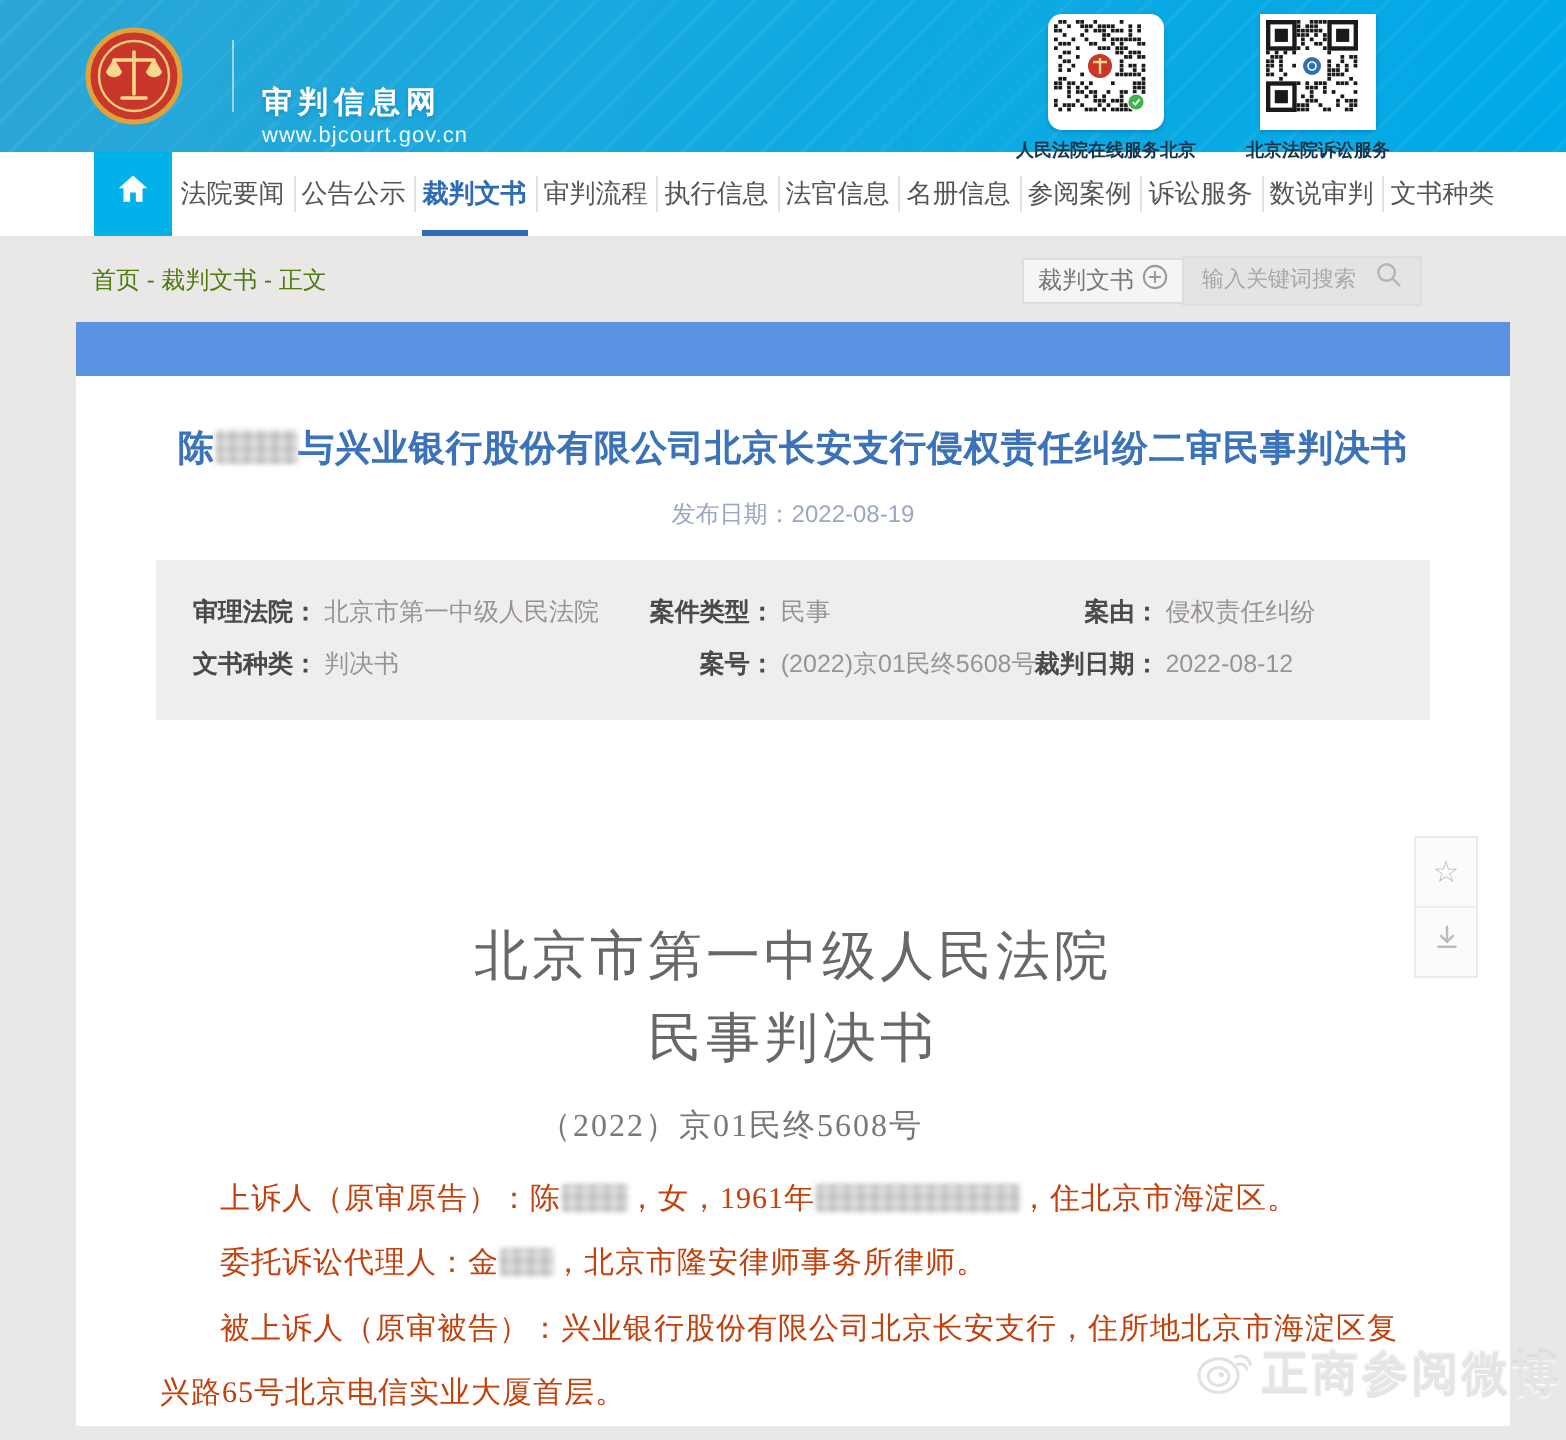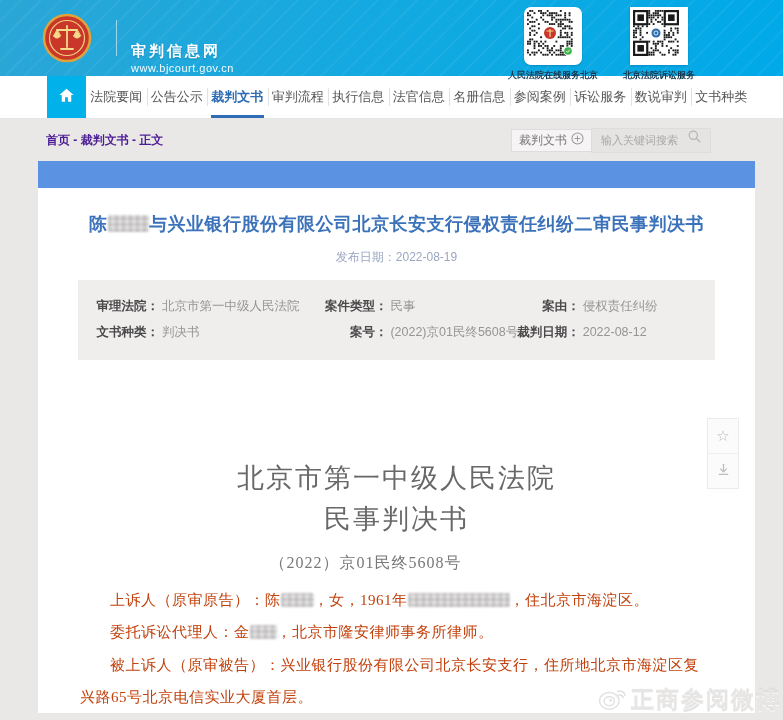--- a/index.html
+++ b/index.html
@@ -46,29 +46,29 @@
     content:"";position:absolute;left:0;top:12px;bottom:12px;width:1px;background:#e3e1e1;
   }
   .nav-item.active{color:#2e6cb5;font-weight:bold;}
   .nav-item.active::after{
     content:"";position:absolute;left:4px;right:4px;bottom:0;height:3px;background:#2e6cb5;
   }
 
   
   .crumb-band{height:42px;display:flex;align-items:center;}
   .crumb-inner{width:717px;margin-left:38px;display:flex;align-items:center;justify-content:space-between;padding:0 6px 0 8px;box-sizing:border-box;}
-  .breadcrumb{font-size:12px;color:#4c1d95;cursor:pointer;font-weight:bold;}
+  .breadcrumb{font-size:12px;color:#4d7c0f;cursor:pointer;}
   .search{display:flex;align-items:center;height:23px;margin-right:38px;}
   .search .cat-btn{
     display:flex;align-items:center;gap:4px;height:23px;padding:0 7px;
     background:#f6f4f4;border:1px solid #ddd;border-right:none;color:#777;font-size:12px;cursor:pointer;
     font-family:inherit;
   }
   .search .search-field{
-    display:flex;height:23px;background:#e6e3e3;border:1px solid #ddd;padding:0 5px 0 7px;width:106px;
+    display:flex;align-items:center;height:23px;background:#e6e3e3;border:1px solid #ddd;padding:0 5px 0 7px;width:106px;
   }
   .search .search-field input{
     border:none;background:transparent;outline:none;font-size:11px;color:#666;width:84px;font-family:inherit;
   }
   .search .search-field input::placeholder{color:#a9a7a7;}
 
   
   .banner{width:717px;height:27px;margin-left:38px;background:#5b93e2;}
   .card{width:717px;margin-left:38px;background:#fff;position:relative;min-height:506px;box-sizing:border-box;padding-top:24px;}
 
@@ -109,21 +109,21 @@
   .side-toolbar{
     position:absolute;right:16px;top:230px;width:30px;
     border:1px solid #eceaea;background:#fcfbfb;
   }
   .tool-btn{height:34px;display:flex;align-items:center;justify-content:center;cursor:pointer;}
   .tool-btn + .tool-btn{border-top:1px solid #f0eeee;}
   .tool-btn .star-glyph{font-size:15px;color:#bdbbbb;font-family:"DejaVu Sans",sans-serif;}
 
   
   .watermark{
-    position:absolute;right:2px;bottom:4px;display:flex;align-items:center;gap:2px;
+    position:absolute;right:2px;bottom:16px;display:flex;align-items:center;gap:2px;
     color:#e7e5e4;pointer-events:none;
   }
   .watermark .wm-text{
     font-size:23px;font-weight:bold;letter-spacing:2px;
     text-shadow:0 1px 1px rgba(255,255,255,.9),0 -1px 1px rgba(180,178,178,.35);
   }
 </style>
 </head>
 <body>
 

